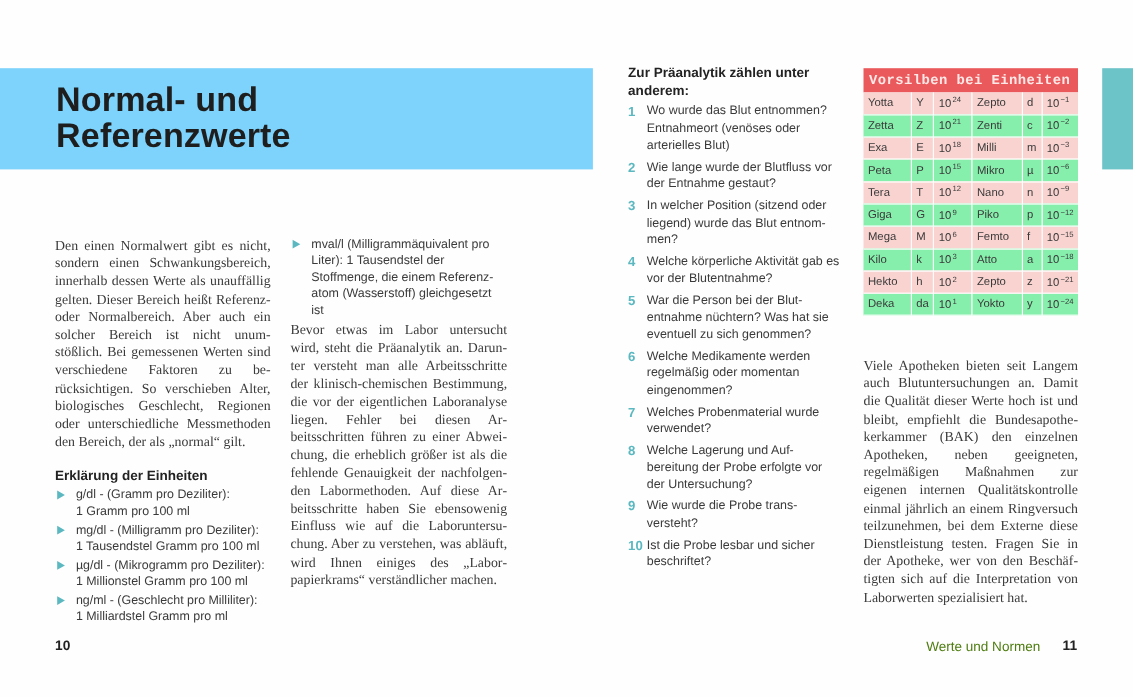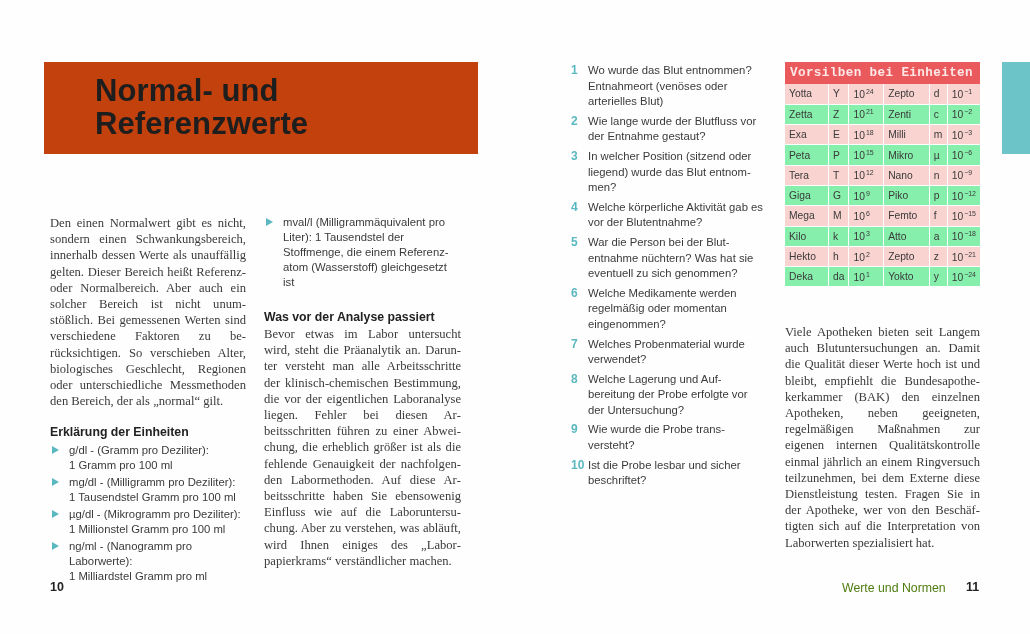--- a/index.html
+++ b/index.html
@@ -3,23 +3,22 @@
 <meta charset="utf-8">
 <style>
   * { box-sizing: border-box; margin: 0; padding: 0; }
   html, body { width: 1030px; height: 634px; overflow: hidden; background: #ffffff; }
   body { position: relative; font-family: "Liberation Sans", sans-serif; color: #2b2b2b; }
 
   .spread { position: absolute; left: 0; top: 0; width: 1030px; height: 634px; background: #fefefe; }
 
   
   .title-band {
-    position: absolute; left: 0; top: 62px; width: 434px; height: 92px;
-    background: #c2410c;
-    margin-left: 44px;
+    position: absolute; left: 0; top: 62px; width: 539px; height: 92px;
+    background: #7dd3fc;
   }
   .title-band h1 {
     position: absolute; left: 51px; top: 12px;
     font-family: "Liberation Sans", sans-serif; font-weight: bold;
     font-size: 31px; line-height: 33px; color: #1e1e1e; letter-spacing: 0.1px;
   }
   .right-tab {
     position: absolute; left: 1002px; top: 62px; width: 28px; height: 92px;
     background: #6cc3c8;
   }
@@ -126,41 +125,41 @@
         <span>mg/dl - (Milligramm pro Deziliter):</span><br>
         <span>1 Tausendstel Gramm pro 100 ml</span>
       </li>
       <li>
         <span class="tri"></span>
         <span>µg/dl - (Mikrogramm pro Deziliter):</span><br>
         <span>1 Millionstel Gramm pro 100 ml</span>
       </li>
       <li>
         <span class="tri"></span>
-        <span>ng/ml - (Nanogramm pro Laborwerte):</span><br>
+        <span>ng/ml - (Geschlecht pro Milliliter):</span><br>
         <span>1 Milliardstel Gramm pro ml</span>
       </li>
     </ul>
   </div>
 
   <div class="col2">
     <ul class="bullets" style="margin-top:0;">
       <li>
         <span class="tri"></span>
         <span>mval/l (Milligrammäquivalent pro Liter): 1 Tausendstel der Stoffmenge, die einem Referenz­atom (Wasserstoff) gleichgesetzt ist</span>
       </li>
     </ul>
 
-    <div class="subhead" style="margin-top:20px;">Was vor der Analyse passiert</div>
     <p class="serif" style="margin-top:1px;">Bevor etwas im Labor untersucht wird, steht die Präanalytik an. Darun­ter versteht man alle Arbeitsschritte der klinisch-chemischen Bestim­mung, die vor der eigentlichen Labor­analyse liegen. Fehler bei diesen Ar­beitsschritten führen zu einer Abwei­chung, die erheblich größer ist als die fehlende Genauigkeit der nachfolgen­den Labormethoden. Auf diese Ar­beitsschritte haben Sie ebensowenig Einfluss wie auf die Laboruntersu­chung. Aber zu verstehen, was ab­läuft, wird Ihnen einiges des „Labor­papierkrams“ verständlicher machen.</p>
   </div>
 
   <div class="page-num" style="left:50px; top:580px;">10</div>
 
   <div class="col3">
+    <div class="subhead" style="line-height:15.5px;">Zur Präanalytik zählen unter anderem:</div>
     <ol class="numlist">
       <li><span class="num">1</span><span>Wo wurde das Blut entnommen? Entnahmeort (venöses oder arterielles Blut)</span></li>
       <li><span class="num">2</span><span>Wie lange wurde der Blutfluss vor der Entnahme gestaut?</span></li>
       <li><span class="num">3</span><span>In welcher Position (sitzend oder liegend) wurde das Blut entnom­men?</span></li>
       <li><span class="num">4</span><span>Welche körperliche Aktivität gab es vor der Blutentnahme?</span></li>
       <li><span class="num">5</span><span>War die Person bei der Blut­entnahme nüchtern? Was hat sie eventuell zu sich genommen?</span></li>
       <li><span class="num">6</span><span>Welche Medikamente werden regelmäßig oder momentan eingenommen?</span></li>
       <li><span class="num">7</span><span>Welches Probenmaterial wurde verwendet?</span></li>
       <li><span class="num">8</span><span>Welche Lagerung und Auf­bereitung der Probe erfolgte vor der Untersuchung?</span></li>
       <li><span class="num">9</span><span>Wie wurde die Probe trans­versteht?</span></li>

